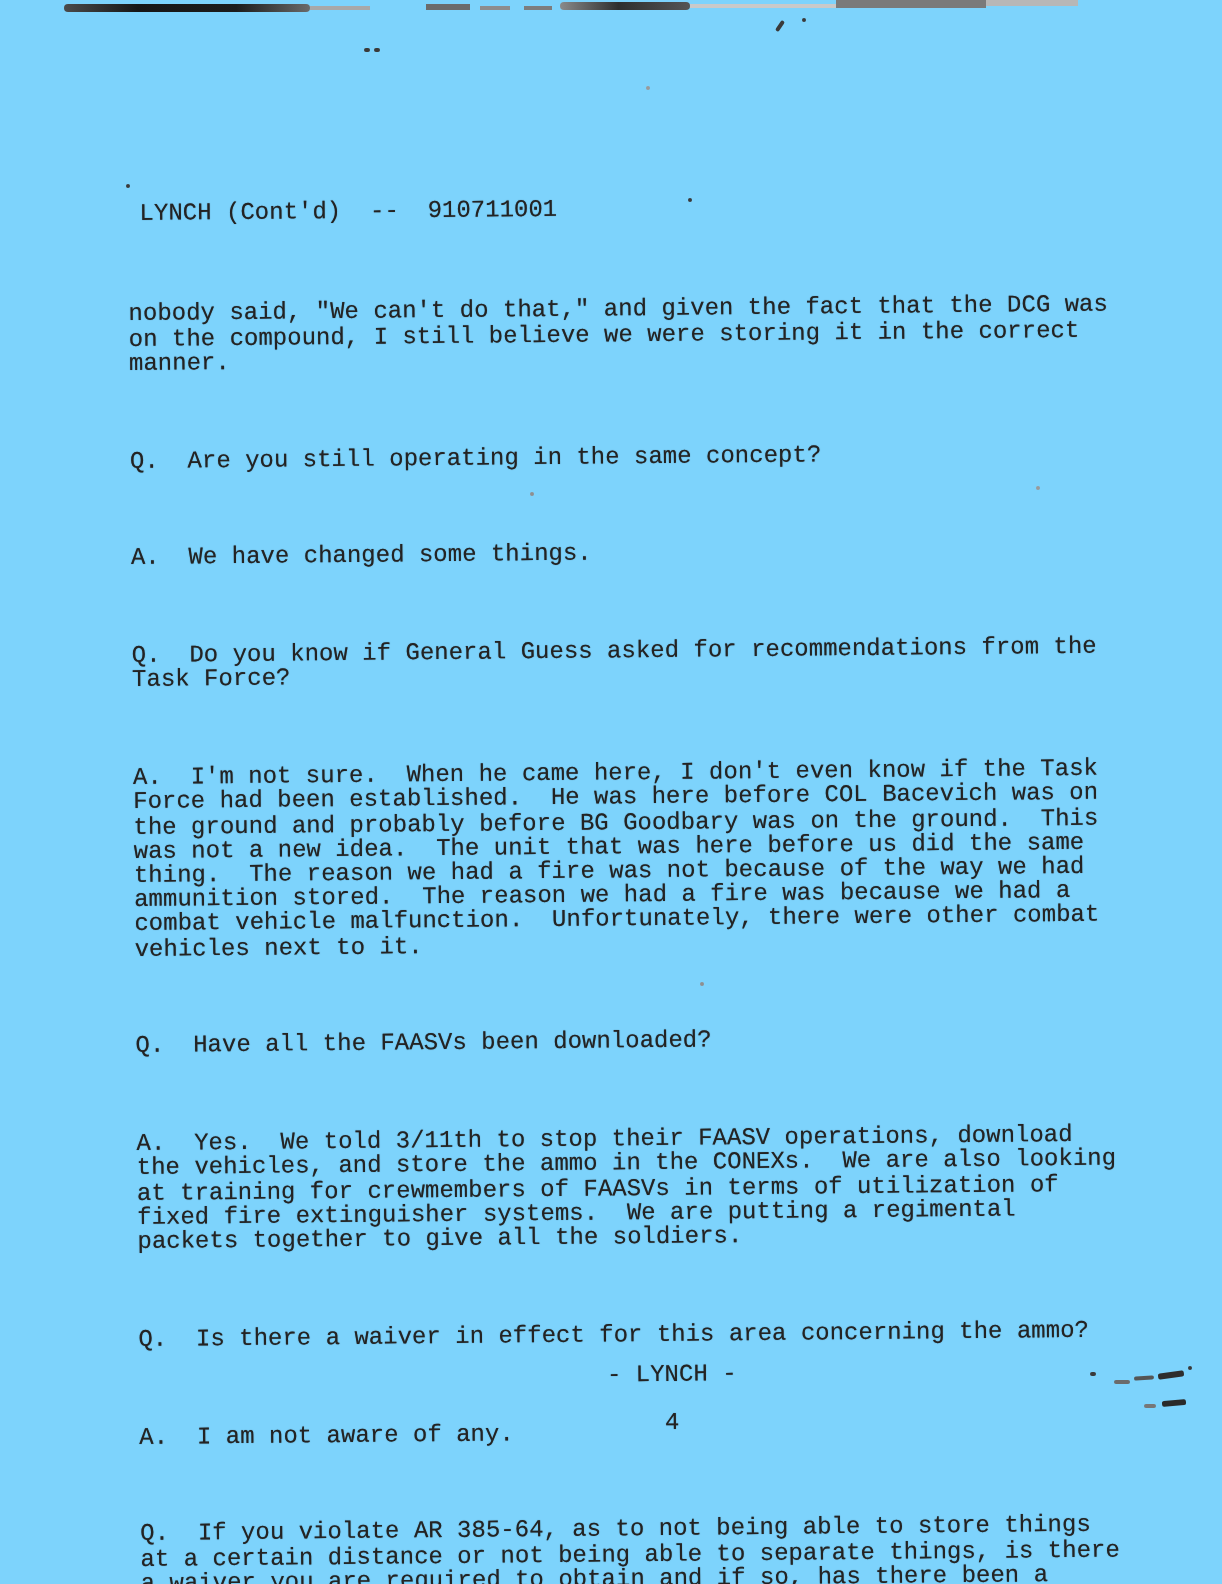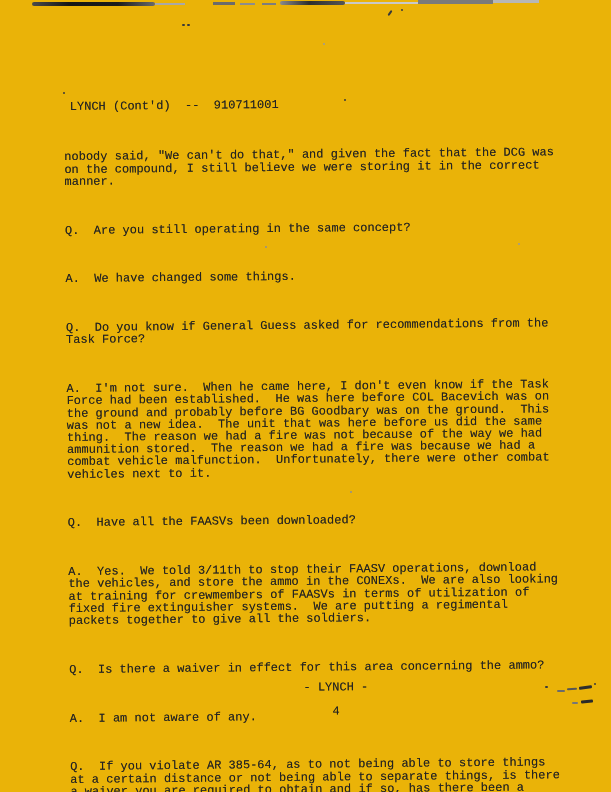--- a/index.html
+++ b/index.html
@@ -4,21 +4,21 @@
 <style>
   html, body {
     margin: 0;
     padding: 0;
     background: #ffffff;
   }
   .page {
     position: relative;
     width: 611px;
     height: 792px;
-    background: #eab308;
+    background: #7dd3fc;
     overflow: hidden;
     font-family: "Liberation Mono", "DejaVu Sans Mono", monospace;
   }
   .content {
     position: absolute;
     inset: 0;
     transform: rotate(-0.55deg);
     transform-origin: 64px 130px;
     color: #232323;
     text-shadow: 0 0 0.5px rgba(35,35,35,0.55);

